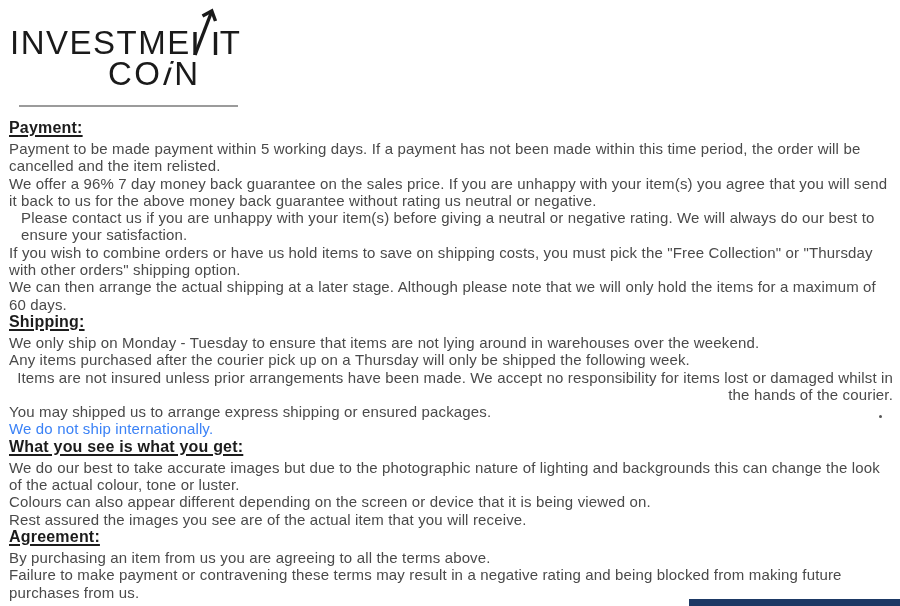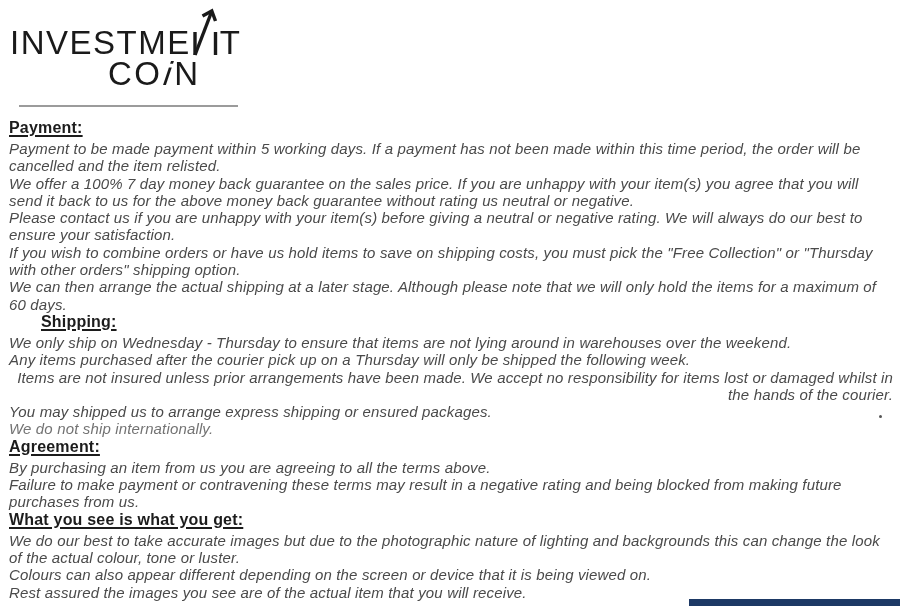--- a/index.html
+++ b/index.html
@@ -63,21 +63,20 @@
     letter-spacing: 0.2px;
     margin: 7px 0 3px 0;
   }
   .section-heading:first-child { margin-top: 0; }
   .para {
     margin: 0;
     font-size: 15px;
     line-height: 17.3px;
     color: #4a4a4a;
     letter-spacing: 0.15px;
-    font-style: italic;
   }
   
   .stray-dot {
     position: absolute;
     left: 879px;
     top: 415px;
     width: 3px;
     height: 3px;
     border-radius: 50%;
     background: #555555;
@@ -114,46 +113,46 @@
       <span>CO</span><span class="slant-i">i</span><span>N</span>
     </div>
     <div class="logo-divider" style="background: rgb(155, 155, 155);"></div>
   </div>
 
   <div class="content">
 
     <div class="section">
       <div class="section-heading" style="color: rgb(28, 28, 28);">Payment:</div>
       <p class="para" style="color: rgb(74, 74, 74);">Payment to be made payment within 5 working days. If a payment has not been made within this time period, the order will be cancelled and the item relisted.</p>
-      <p class="para" style="color: rgb(74, 74, 74);">We offer a 100% 7 day money back guarantee on the sales price. If you are unhappy with your item(s) you agree that you will send it back to us for the above money back guarantee without rating us neutral or negative.</p>
-      <p class="para" style="color: rgb(74, 74, 74);">Please contact us if you are unhappy with your item(s) before giving a neutral or negative rating. We will always do our best to ensure your satisfaction.</p>
+      <p class="para" style="color: rgb(74, 74, 74);">We offer a 96% 7 day money back guarantee on the sales price. If you are unhappy with your item(s) you agree that you will send it back to us for the above money back guarantee without rating us neutral or negative.</p>
+      <p class="para" style="color: rgb(74, 74, 74); margin-left: 12px;">Please contact us if you are unhappy with your item(s) before giving a neutral or negative rating. We will always do our best to ensure your satisfaction.</p>
       <p class="para" style="color: rgb(74, 74, 74);">If you wish to combine orders or have us hold items to save on shipping costs, you must pick the "Free Collection" or "Thursday with other orders" shipping option.</p>
       <p class="para" style="color: rgb(74, 74, 74);">We can then arrange the actual shipping at a later stage. Although please note that we will only hold the items for a maximum of 60 days.</p>
     </div>
 
     <div class="section">
-      <div class="section-heading" style="color: rgb(28, 28, 28); margin-left: 32px;">Shipping:</div>
-      <p class="para" style="color: rgb(74, 74, 74);">We only ship on Wednesday - Thursday to ensure that items are not lying around in warehouses over the weekend.</p>
+      <div class="section-heading" style="color: rgb(28, 28, 28);">Shipping:</div>
+      <p class="para" style="color: rgb(74, 74, 74);">We only ship on Monday - Tuesday to ensure that items are not lying around in warehouses over the weekend.</p>
       <p class="para" style="color: rgb(74, 74, 74);">Any items purchased after the courier pick up on a Thursday will only be shipped the following week.</p>
       <p class="para" style="color: rgb(74, 74, 74); text-align: right;">Items are not insured unless prior arrangements have been made. We accept no responsibility for items lost or damaged whilst in the hands of the courier.</p>
       <p class="para" style="color: rgb(74, 74, 74);">You may shipped us to arrange express shipping or ensured packages.</p>
-      <p class="para" style="color: #737373;">We do not ship internationally.</p>
-    </div>
-
-    <div class="section">
-      <div class="section-heading" style="color: rgb(28, 28, 28);">Agreement:</div>
-      <p class="para" style="color: rgb(74, 74, 74);">By purchasing an item from us you are agreeing to all the terms above.</p>
-      <p class="para" style="color: rgb(74, 74, 74);">Failure to make payment or contravening these terms may result in a negative rating and being blocked from making future purchases from us.</p>
+      <p class="para" style="color: #3b82f6;">We do not ship internationally.</p>
     </div>
 
     <div class="section">
       <div class="section-heading" style="color: rgb(28, 28, 28);">What you see is what you get:</div>
       <p class="para" style="color: rgb(74, 74, 74);">We do our best to take accurate images but due to the photographic nature of lighting and backgrounds this can change the look of the actual colour, tone or luster.</p>
       <p class="para" style="color: rgb(74, 74, 74);">Colours can also appear different depending on the screen or device that it is being viewed on.</p>
       <p class="para" style="color: rgb(74, 74, 74);">Rest assured the images you see are of the actual item that you will receive.</p>
+    </div>
+
+    <div class="section">
+      <div class="section-heading" style="color: rgb(28, 28, 28);">Agreement:</div>
+      <p class="para" style="color: rgb(74, 74, 74);">By purchasing an item from us you are agreeing to all the terms above.</p>
+      <p class="para" style="color: rgb(74, 74, 74);">Failure to make payment or contravening these terms may result in a negative rating and being blocked from making future purchases from us.</p>
     </div>
 
   </div>
 
   <div class="stray-dot"></div>
   <div class="bottom-bar" style="background: rgb(29, 57, 101);"></div>
 
 </div>
 
 </body></html>

